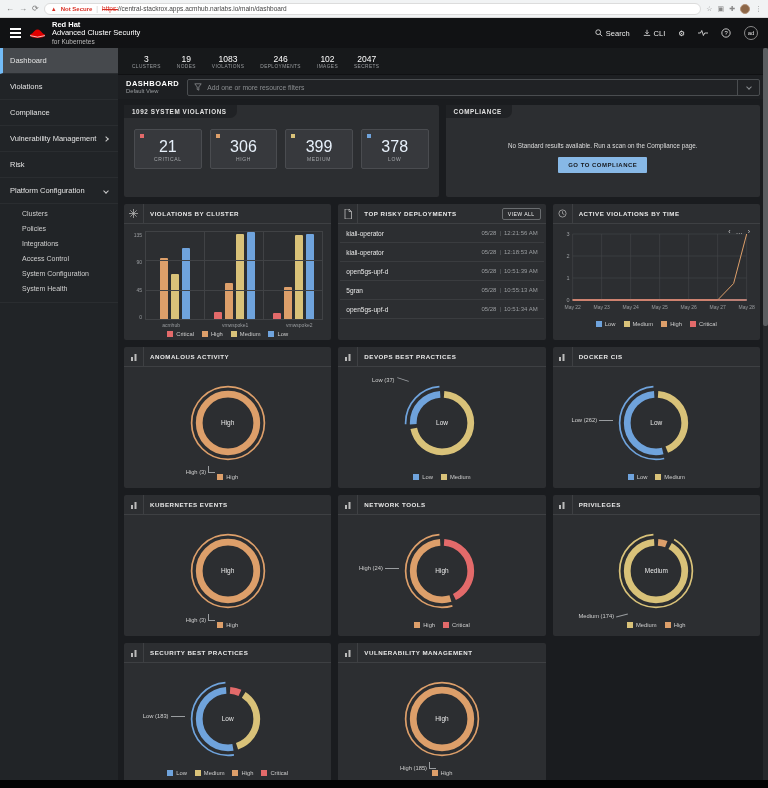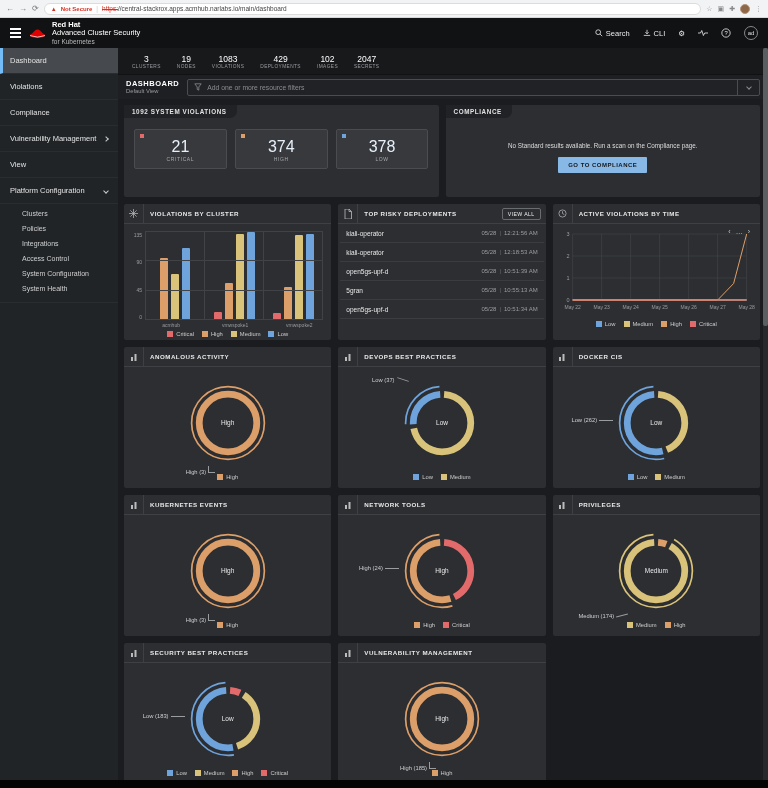--- a/index.html
+++ b/index.html
@@ -204,21 +204,21 @@
           <span>Violations</span>
         </div>
         <div class="side-item">
           <span>Compliance</span>
         </div>
         <div class="side-item">
           <span>Vulnerability Management</span>
           <span class="chev right"></span>
         </div>
         <div class="side-item">
-          <span>View</span>
+          <span>Risk</span>
         </div>
         <div class="side-item">
           <span>Platform Configuration</span>
           <span class="chev down"></span>
         </div>
         <div class="side-sub">
           <div class="side-subitem">Clusters</div>
           <div class="side-subitem">Policies</div>
           <div class="side-subitem">Integrations</div>
           <div class="side-subitem">Access Control</div>
@@ -235,21 +235,21 @@
           </div>
           <div class="stat">
             <div class="stat-v">19</div>
             <div class="stat-l">NODES</div>
           </div>
           <div class="stat">
             <div class="stat-v">1083</div>
             <div class="stat-l">VIOLATIONS</div>
           </div>
           <div class="stat">
-            <div class="stat-v">429</div>
+            <div class="stat-v">246</div>
             <div class="stat-l">DEPLOYMENTS</div>
           </div>
           <div class="stat">
             <div class="stat-v">102</div>
             <div class="stat-l">IMAGES</div>
           </div>
           <div class="stat">
             <div class="stat-v">2047</div>
             <div class="stat-l">SECRETS</div>
           </div>
@@ -277,22 +277,27 @@
           <div class="panel">
             <div class="panel-tab">1092 SYSTEM VIOLATIONS</div>
             <div class="tiles" id="sv-tiles">
                 <div class="tile">
                   <span class="tile-dot" style="background: rgb(227, 106, 106);"></span>
                   <div class="tile-count">21</div>
                   <div class="tile-label">CRITICAL</div>
                 </div>
                 <div class="tile">
                   <span class="tile-dot" style="background: rgb(221, 159, 106);"></span>
-                  <div class="tile-count">374</div>
+                  <div class="tile-count">306</div>
                   <div class="tile-label">HIGH</div>
+                </div>
+                <div class="tile">
+                  <span class="tile-dot" style="background: rgb(217, 194, 121);"></span>
+                  <div class="tile-count">399</div>
+                  <div class="tile-label">MEDIUM</div>
                 </div>
                 <div class="tile">
                   <span class="tile-dot" style="background: rgb(111, 163, 220);"></span>
                   <div class="tile-count">378</div>
                   <div class="tile-label">LOW</div>
                 </div>
               </div>
           </div>
           <div class="panel">
             <div class="panel-tab">COMPLIANCE</div>

